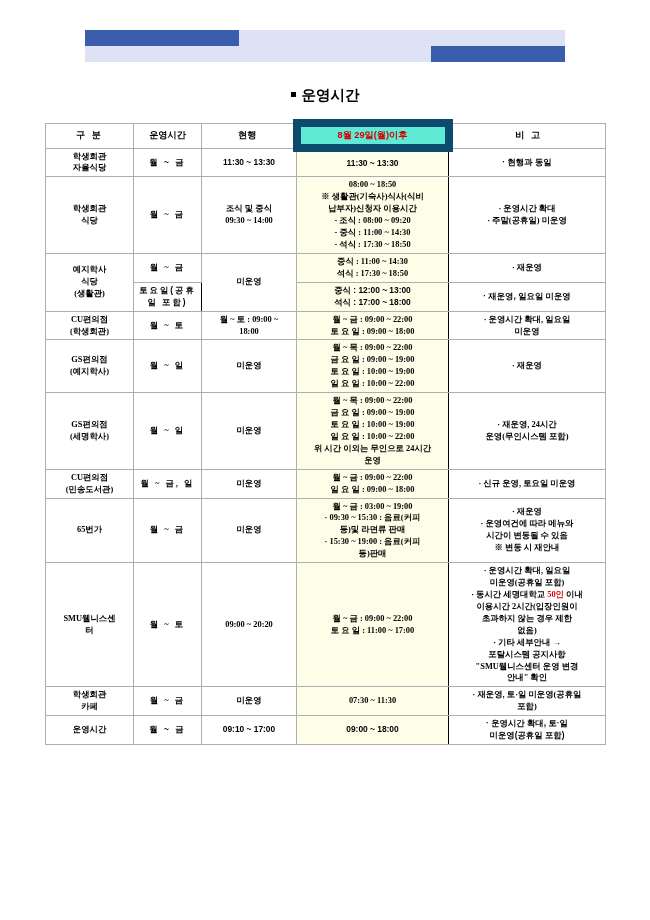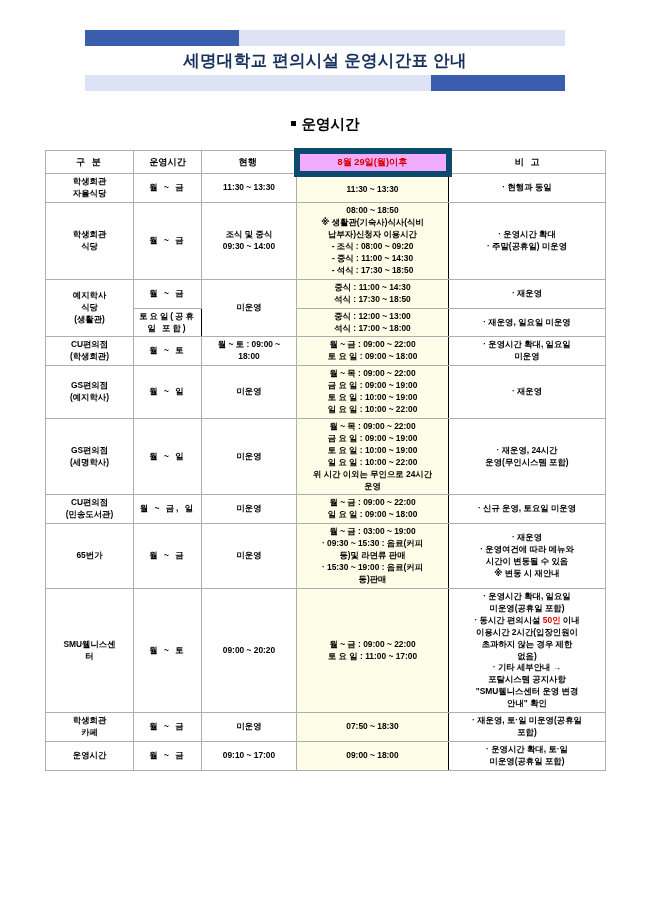--- a/index.html
+++ b/index.html
@@ -93,44 +93,43 @@
   .sep-r { border-right: 1.8px solid #000 !important; }
 
   thead th {
     font-size: 9.2px;
     letter-spacing: 2px;
     padding: 5px 2px;
     border-bottom: 1.6px solid #000;
     border-top: 1.6px solid #000;
   }
   thead th.hl {
-    background: #f0abfc;
+    background: #5eead4;
     color: #d60000;
     letter-spacing: 0;
-    border: 6px solid #0c4a6e;
+    border: 8px solid #0c4a6e;
   }
   thead th.plain { letter-spacing: 0; }
 
   td.newcol { background: #fdfde8; }
   .red-in { color: #e00000; }
 
   
-  tr.grp > td { border-top: 1.8px solid #000; }
+  tr.grp > td { border-top: 1.8px solid #000; font-family: Liberation Serif, serif; }
 
   .days { letter-spacing: 2px; }
 </style>
 </head>
 <body>
 
 <div class="banner">
   <div class="bar bar-top">
     <div class="seg-dark"></div>
     <div class="seg-light"></div>
   </div>
-  <div class="banner-title">세명대학교 편의시설 운영시간표 안내</div>
   <div class="bar bar-bot">
     <div class="seg-light"></div>
     <div class="seg-dark"></div>
   </div>
 </div>
 
 <div class="section-head">
   <span class="sq"></span><span>운영시간</span>
 </div>
 
@@ -227,31 +226,31 @@
       <td>· 재운영<br>· 운영여건에 따라 메뉴와<br>시간이 변동될 수 있음<br>※ 변동 시 재안내</td>
     </tr>
 
     <tr class="grp">
       <td>SMU웰니스센<br>터</td>
       <td class="sep-l days">월 ~ 토</td>
       <td class="sep-l">09:00 ~ 20:20</td>
       <td class="newcol sep-l sep-r">월 ~ 금 : 09:00 ~ 22:00<br>토 요 일 : 11:00 ~ 17:00</td>
       <td>
         <div>· 운영시간 확대, 일요일<br>미운영(공휴일 포함)</div>
-        <div><span>· 동시간 편의시설 </span><span class="red-in">50인</span><span> 이내</span></div>
+        <div><span>· 동시간 세명대학교 </span><span class="red-in">50인</span><span> 이내</span></div>
         <div class="red">이용시간 2시간(입장인원이<br>초과하지 않는 경우 제한<br>없음)</div>
         <div>· 기타 세부안내 →<br>포탈시스템 공지사항<br>"SMU웰니스센터 운영 변경<br>안내" 확인</div>
       </td>
     </tr>
 
     <tr class="grp">
       <td>학생회관<br>카페</td>
       <td class="sep-l days">월 ~ 금</td>
       <td class="sep-l">미운영</td>
-      <td class="newcol sep-l sep-r">07:50 ~ 18:30</td>
+      <td class="newcol sep-l sep-r">07:30 ~ 11:30</td>
       <td>· 재운영, 토·일 미운영(공휴일<br>포함)</td>
     </tr>
 
     <tr>
       <td>운영시간</td>
       <td class="sep-l days">월 ~ 금</td>
       <td class="sep-l">09:10 ~ 17:00</td>
       <td class="newcol sep-l sep-r">09:00 ~ 18:00</td>
       <td>· 운영시간 확대, 토·일<br>미운영(공휴일 포함)</td>
     </tr>

